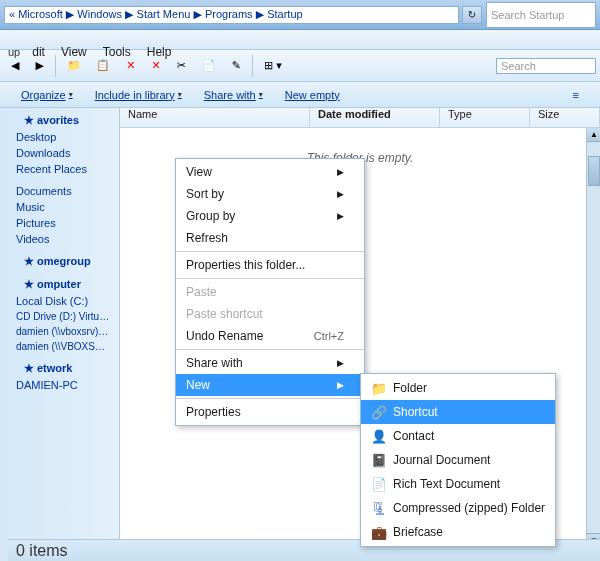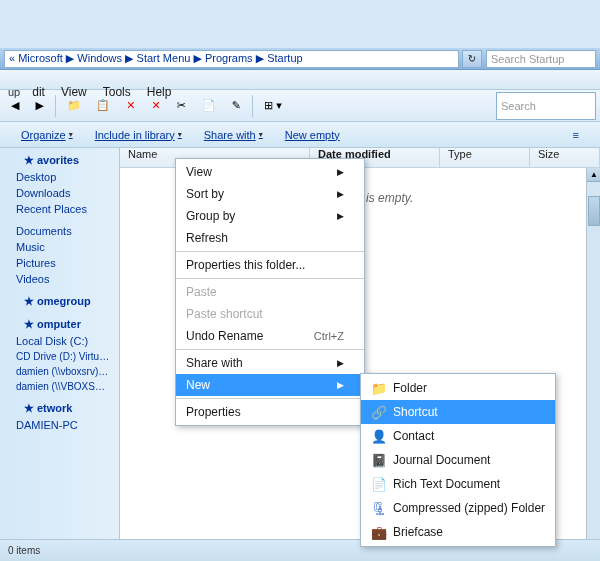--- a/index.html
+++ b/index.html
@@ -9,28 +9,27 @@
       background: #d6e8f7;
       width: 600px;
       height: 561px;
       overflow: hidden;
       position: relative;
     }
 
     
     .title-bar {
       background: linear-gradient(to bottom, #b8d4f0, #8ab4e0);
-      height: 22px;
+      height: 30px;
       display: flex;
       align-items: center;
       padding: 0 4px;
       font-size: 11px;
       color: #1a1a1a;
       border-bottom: 1px solid #6a9ec8;
-      margin-top: 48px;
     }
     .title-bar .breadcrumb {
       display: flex;
       align-items: center;
       flex: 1;
       background: white;
       border: 1px solid #8ab0d0;
       height: 18px;
       padding: 0 4px;
       font-size: 11px;
@@ -45,21 +44,21 @@
       display: flex; align-items: center; justify-content: center;
       cursor: pointer;
       font-size: 10px;
     }
     .search-box {
       background: white;
       border: 1px solid #8ab0d0;
       height: 18px;
       width: 110px;
       margin-left: 4px;
-      padding: 4px 4px;
+      padding: 12px 4px;
       font-size: 11px;
       color: #999;
       display: flex;
       align-items: center;
     }
 
     
     .menu-bar {
       background: linear-gradient(to bottom, #eef5fc, #d8eaf8);
       height: 20px;
@@ -193,25 +192,25 @@
     }
 
     
     .status-bar {
       background: linear-gradient(to bottom, #d8eaf8, #c8dff0);
       height: 22px;
       display: flex;
       align-items: center;
       padding: 0 8px;
       border-top: 1px solid #b0c8d8;
-      font-size: 10px;
+      font-size: 16px;
       color: #333;
       position: absolute;
       bottom: 0;
-      left: 0;
+      left: 8px;
       right: 0;
     }
 
     
     .context-menu {
       position: absolute;
       top: 158px;
       left: 175px;
       background: white;
       border: 1px solid #a0b8cc;
@@ -350,21 +349,21 @@
     <span>📄</span>
   </button>
   <button class="toolbar-btn">
     <span>✎</span>
   </button>
   <div class="toolbar-sep"></div>
   <button class="toolbar-btn">
     <span>⊞</span>▾
   </button>
   <div style="flex:1;"></div>
-  <div style="background:white; border:1px solid #8ab0d0; height:28px; width:100px; padding:0 4px; display:flex; align-items:center; font-size:11px; color:#999;">
+  <div style="background:white; border:1px solid #8ab0d0; height:16px; width:100px; padding:0 4px; display:flex; align-items:center; font-size:11px; color:#999;">
     Search
   </div>
 </div>
 
 <div class="action-bar">
   <button class="action-btn">
     <span>Organize</span>
     <span class="arrow">▾</span>
   </button>
   <button class="action-btn">

